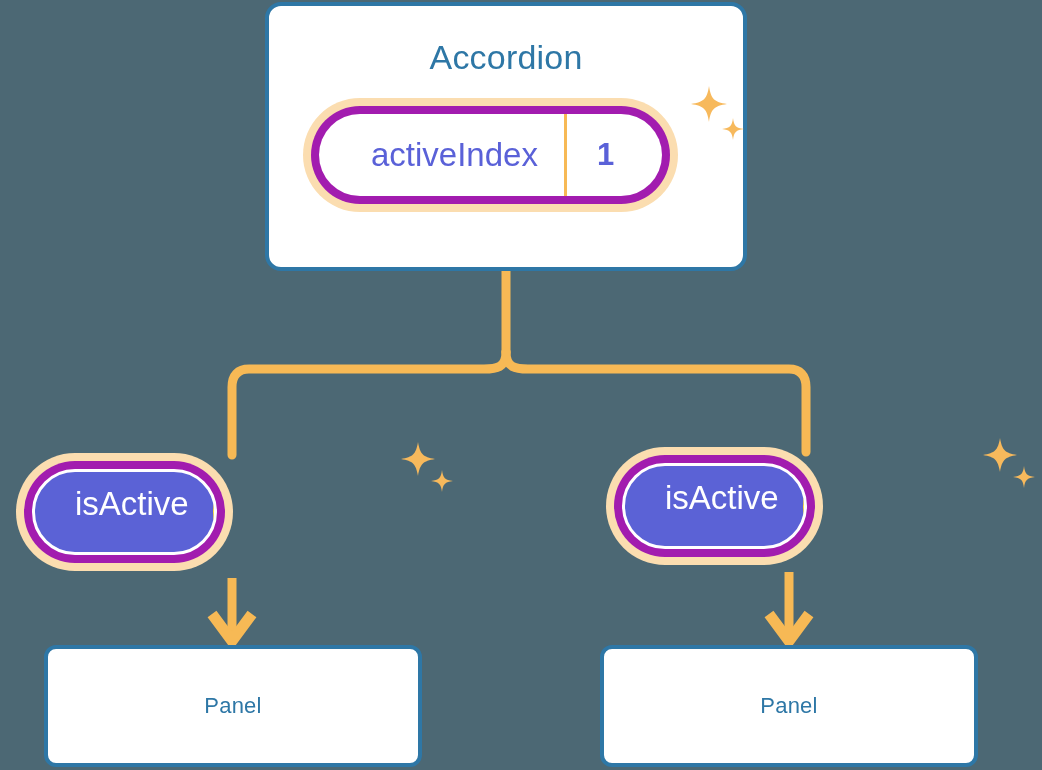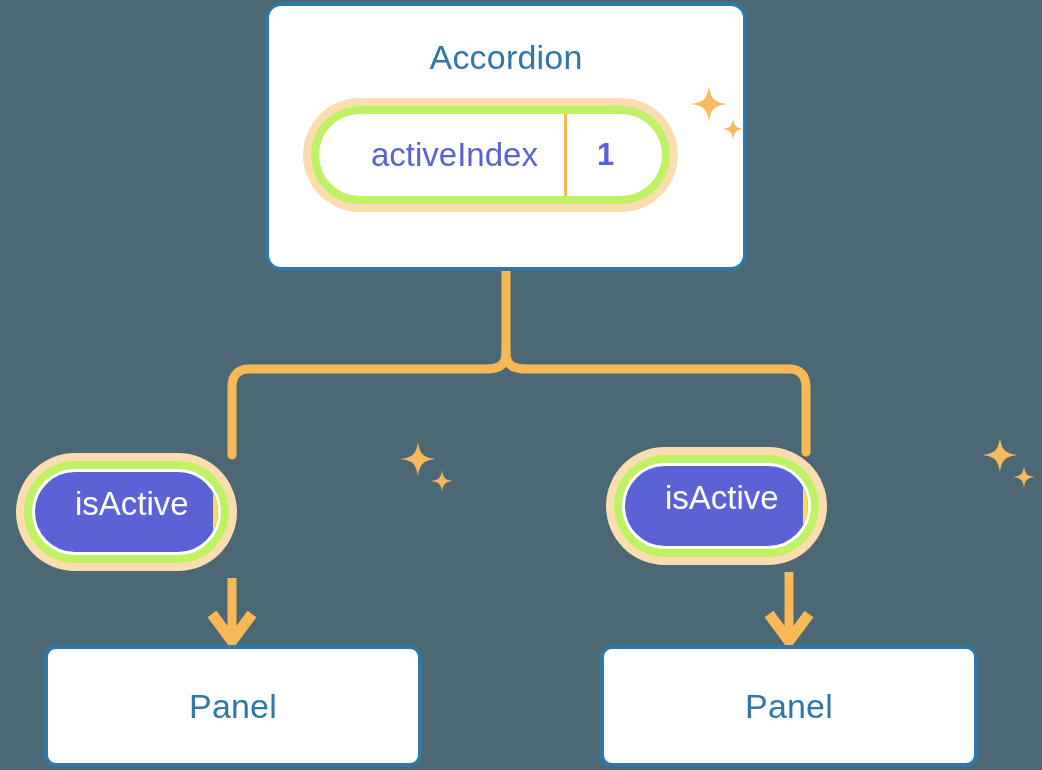--- a/index.html
+++ b/index.html
@@ -62,40 +62,40 @@
 
   
   .panel-card {
     width: 378px;
     height: 122px;
     justify-content: center;
     border-radius: 12px;
   }
   #panel-left  { left: 44px;  top: 645px; }
   #panel-right { left: 600px; top: 645px; }
-  .panel-card .card-title { font-size: 34px; }
+  .panel-card .card-title { font-size: 22px; }
 
   
   .pill-wrap {
     position: absolute;
     display: flex;
     align-items: center;
     justify-content: center;
   }
   
   .pill-glow {
     border-radius: 999px;
     background: #fbddb0;
     padding: 8px;
     display: inline-flex;
   }
   
   .pill-ring {
     border-radius: 999px;
-    background: #bef264;
+    background: #a21caf;
     padding: 8px;
     display: inline-flex;
   }
   
   .pill-body {
     border-radius: 999px;
     display: flex;
     align-items: stretch;
     overflow: hidden;
     box-sizing: border-box;
@@ -131,21 +131,21 @@
   .pill-purple .pill-body {
     background: #5b62d6;
     height: 86px;
     border: 3px solid #ffffff;
   }
   .pill-purple .pill-key {
     color: #ffffff;
     font-size: 33px;
     font-weight: 400;
     padding: 0 24px 16px 40px;
-    border-right: 5px solid #fde047;
+    border-right: 1px solid #fde047;
   }
   .pill-purple .pill-val {
     color: #ffffff;
     font-size: 31px;
     font-weight: 700;
     padding: 0 40px 0 26px;
   }
 
   
   #pill-active-index { left: 303px; top: 98px; }

